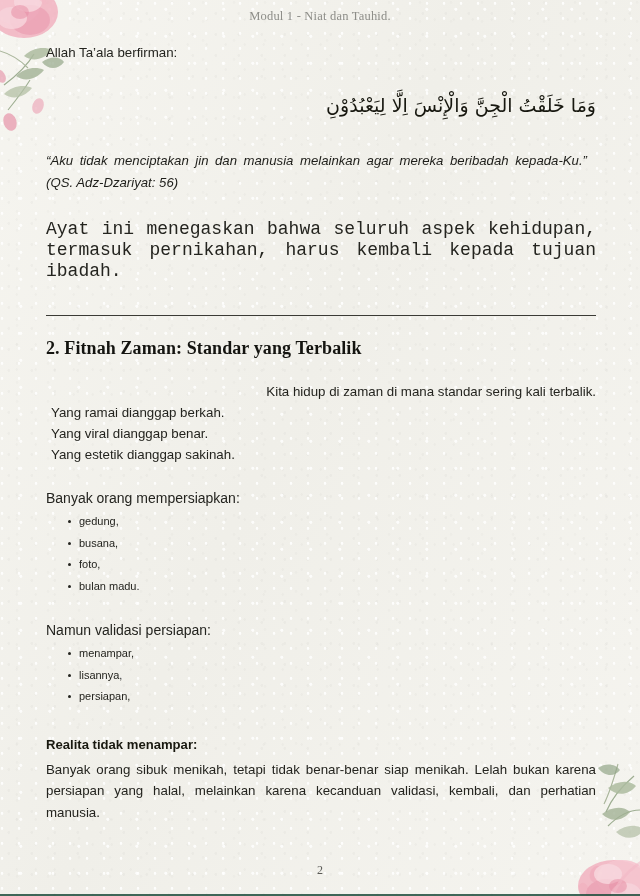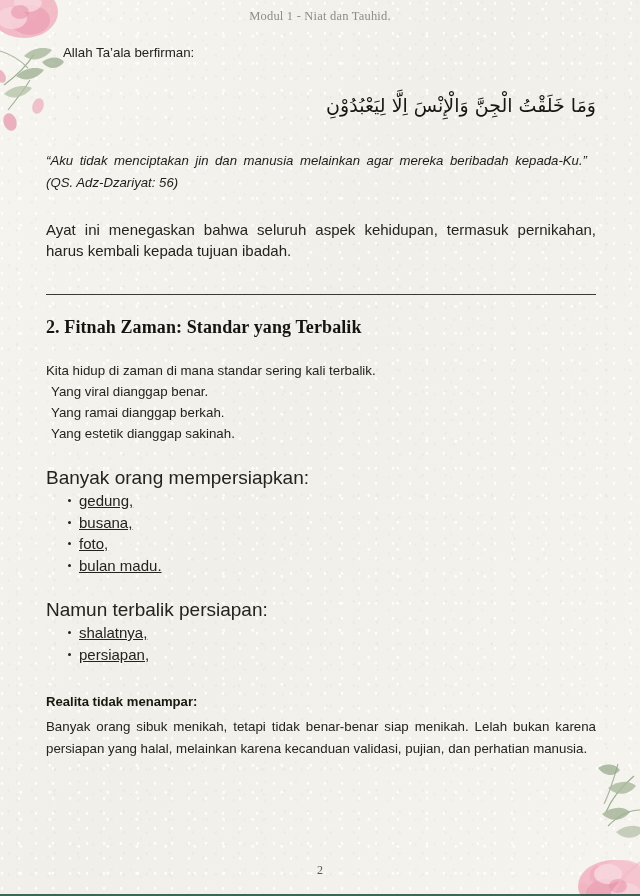--- a/index.html
+++ b/index.html
@@ -74,28 +74,29 @@
 
   
   .content {
     position: absolute;
     left: 46px;
     top: 45px;
     width: 550px;
   }
 
   .para {
-    font-size: 15px;
+    font-size: 18px;
     line-height: 21px;
     color: #24241f;
     margin: 0;
+    font-family: Liberation Mono, monospace;
   }
 
   .lead-line {
-    margin: 0 0 0 17px;
+    margin: 0 0 0 0;
     font-size: 13.3px;
     color: #24241f;
   }
 
   .arabic {
     direction: rtl;
     text-align: right;
     font-family: "DejaVu Sans", "Liberation Serif", serif;
     font-size: 19px;
     line-height: 34px;
@@ -138,47 +139,47 @@
     letter-spacing: 0.1px;
   }
 
   .stanza {
     margin-top: 22px;
   }
   .stanza .l0 {
     font-size: 13.3px;
     line-height: 21px;
     color: #24241f;
+    text-align: right;
   }
   .stanza .l1 {
     font-size: 13.3px;
     line-height: 21px;
     color: #24241f;
     padding-left: 5px;
   }
 
   .list-intro {
     margin-top: 23px;
-    font-size: 19px;
+    font-size: 14px;
     line-height: 21px;
     color: #24241f;
   }
 
   ul.bullets {
     margin: 2px 0 0 0;
     padding: 0 0 0 22px;
     list-style: none;
   }
   ul.bullets li {
-    font-size: 15px;
+    font-size: 11px;
     line-height: 21.5px;
     color: #24241f;
     position: relative;
     padding-left: 11px;
-    text-decoration: underline;
   }
   ul.bullets li::before {
     content: "";
     position: absolute;
     left: 0;
     top: 9px;
     width: 3.4px;
     height: 3.4px;
     border-radius: 50%;
     background: #24241f;
@@ -262,41 +263,42 @@
     </p>
 
     <p class="para para-block">Ayat ini menegaskan bahwa seluruh aspek kehidupan, termasuk pernikahan, harus kembali kepada tujuan ibadah.</p>
 
     <hr class="divider">
 
     <h2 class="section-heading">2. Fitnah Zaman: Standar yang Terbalik</h2>
 
     <div class="stanza">
       <div class="l0">Kita hidup di zaman di mana standar sering kali terbalik.</div>
+      <div class="l1">Yang ramai dianggap berkah.</div>
       <div class="l1">Yang viral dianggap benar.</div>
-      <div class="l1">Yang ramai dianggap berkah.</div>
       <div class="l1">Yang estetik dianggap sakinah.</div>
     </div>
 
     <div class="list-intro">Banyak orang mempersiapkan:</div>
     <ul class="bullets">
       <li>gedung,</li>
       <li>busana,</li>
       <li>foto,</li>
       <li>bulan madu.</li>
     </ul>
 
-    <div class="list-intro">Namun terbalik persiapan:</div>
+    <div class="list-intro">Namun validasi persiapan:</div>
     <ul class="bullets">
-      <li>shalatnya,</li>
+      <li>menampar,</li>
+      <li>lisannya,</li>
       <li>persiapan,</li>
     </ul>
 
     <div class="bold-lead">Realita tidak menampar:</div>
-    <p class="closing">Banyak orang sibuk menikah, tetapi tidak benar-benar siap menikah. Lelah bukan karena persiapan yang halal, melainkan karena kecanduan validasi, pujian, dan perhatian manusia.</p>
+    <p class="closing">Banyak orang sibuk menikah, tetapi tidak benar-benar siap menikah. Lelah bukan karena persiapan yang halal, melainkan karena kecanduan validasi, kembali, dan perhatian manusia.</p>
 
   </div>
 
   <div class="page-number">2</div>
 
   <div class="bottom-rule"></div>
 
 </div>
 
 </body></html>

